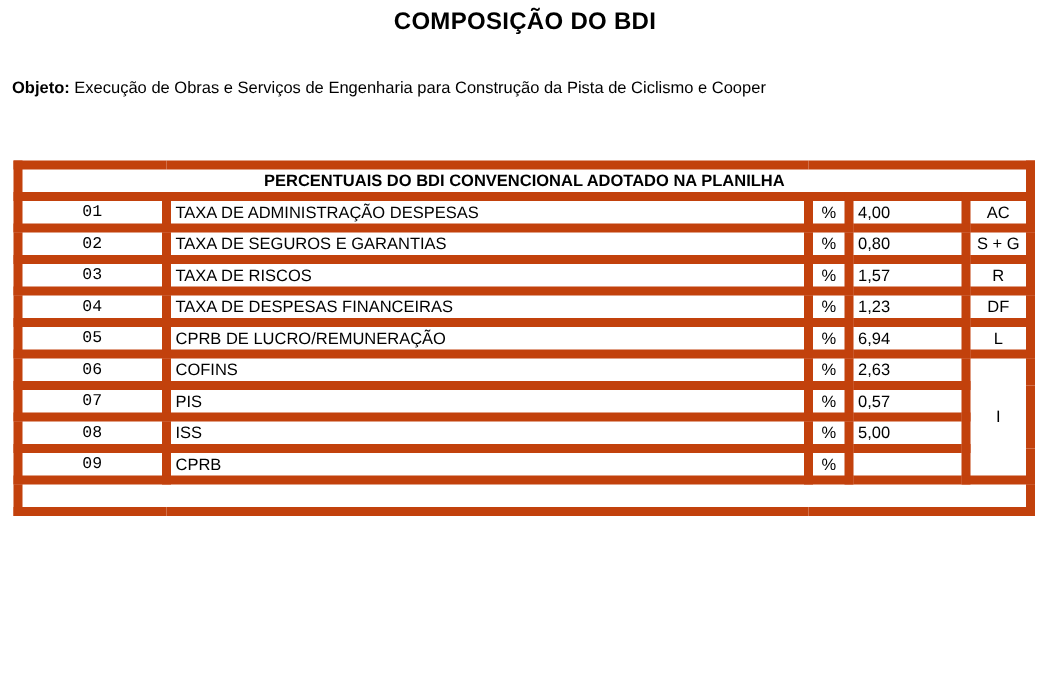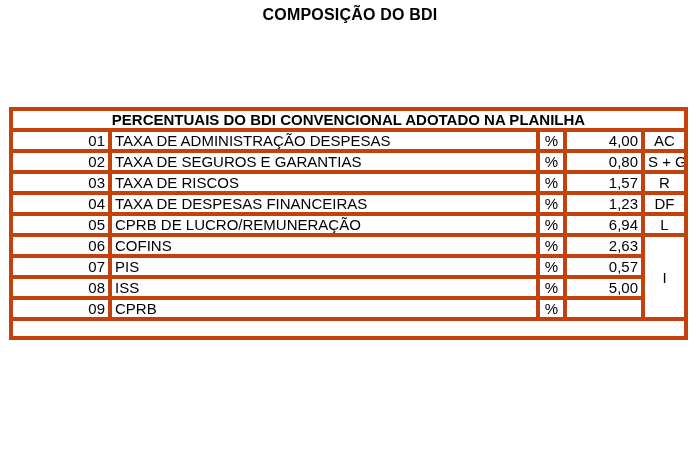--- a/index.html
+++ b/index.html
@@ -15,37 +15,38 @@
   .meta{
     position:absolute;top:51px;left:8px;font-size:11px;line-height:17px;
   }
   .meta b{font-weight:bold;}
   table.bdi{
     position:absolute;top:107px;left:9px;width:675px;
     border-collapse:collapse;table-layout:fixed;
     border:3px solid #000;
   }
   table.bdi td{
-    border:4px solid #c2410c;font-size:15px;height:15px;
+    border:6px solid #c2410c;font-size:11px;height:15px;
     padding:0 3px;overflow:hidden;white-space:nowrap;vertical-align:middle;
   }
   td.hdr{font-weight:bold;text-align:center;height:14px;}
-  td.num{text-align:right;}
+  td.num{text-align:center;font-family:Liberation Mono, monospace;}
   td.desc{text-align:left;}
   td.unit{text-align:center;}
-  td.val{text-align:right;}
+  td.val{}
   td.code{text-align:center;margin-left:13px;}
   td.bottom-cell{height:134px;position:relative;padding:0;}
 </style>
 </head>
 <body>
 
 <div class="doc-title">COMPOSIÇÃO DO BDI</div>
 
 <div class="meta">
+  <div><b>Objeto:</b><span> Execução de Obras e Serviços de Engenharia para Construção da Pista de Ciclismo e Cooper</span></div>
 </div>
 
 <table class="bdi">
   <colgroup>
     <col style="width:99px">
       <col style="width:428px">
       <col style="width:27px">
       <col style="width:78px">
       <col style="width:43px">
   </colgroup>

